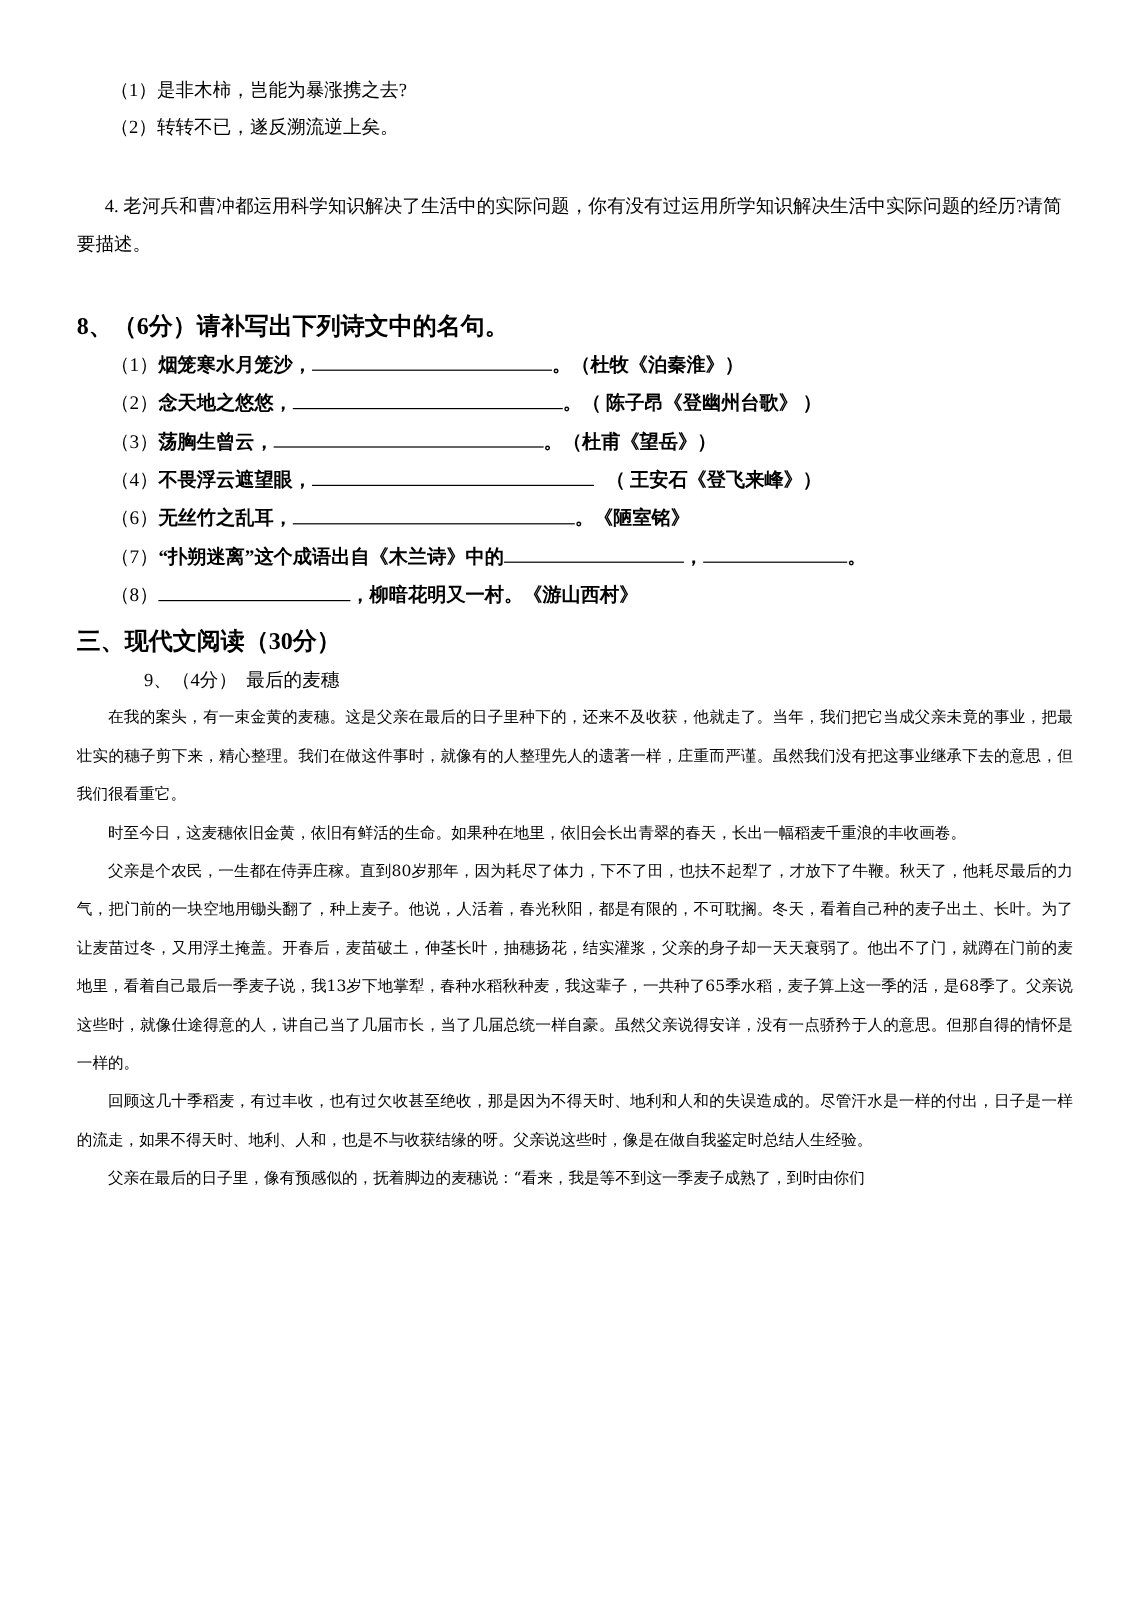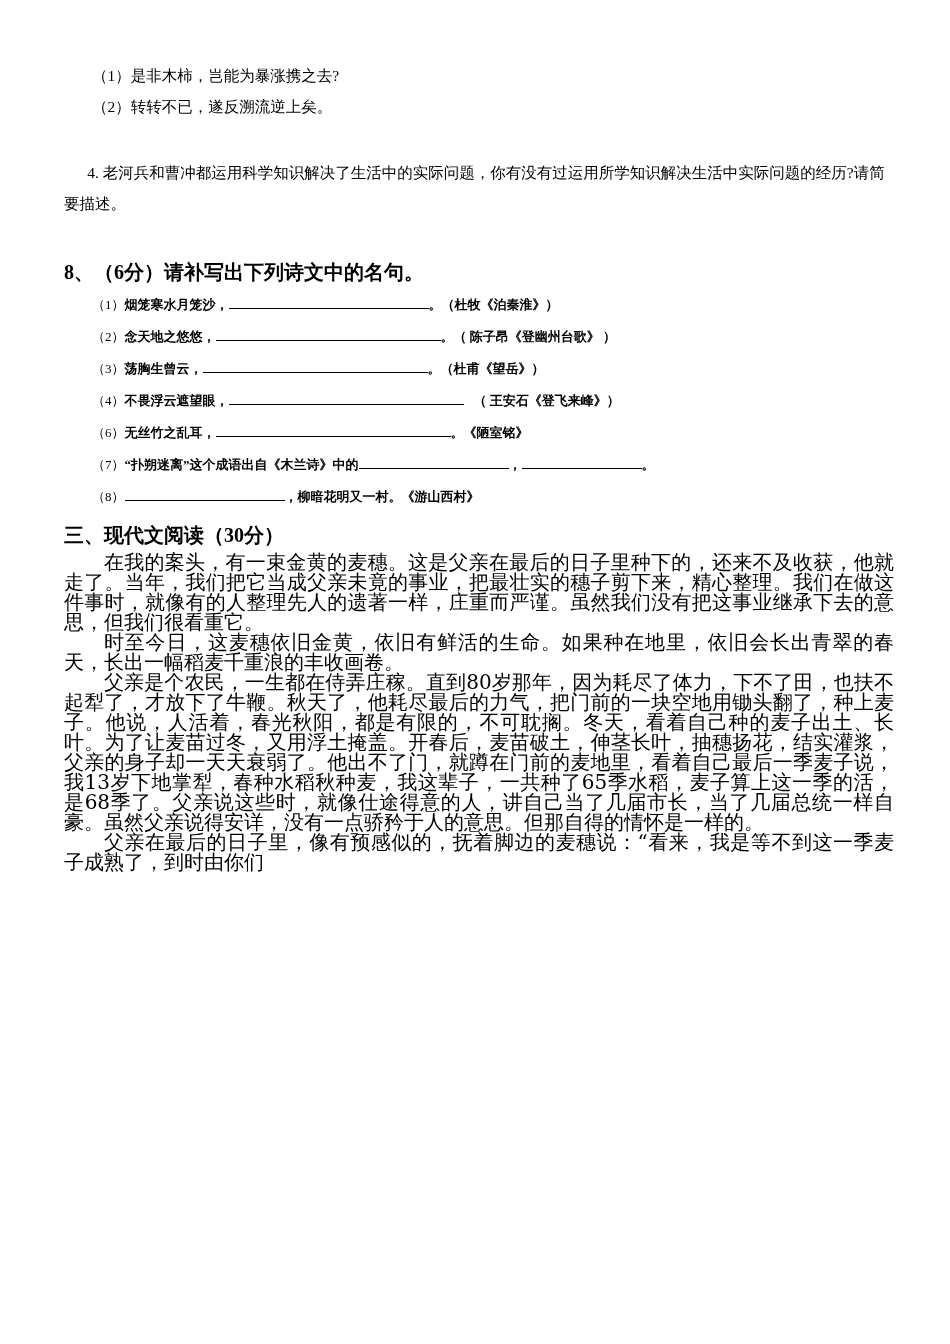--- a/index.html
+++ b/index.html
@@ -34,26 +34,26 @@
   }
   .bold {
     font-weight: bold;
   }
   .sect-title {
     font-size: 20px;
     font-weight: bold;
     line-height: 33px;
   }
   .fill-line {
-    font-size: 13px;
+    font-size: 16px;
     line-height: 32px;
   }
   .body-par {
-    font-size: 20px;
-    line-height: 20px;
+    font-size: 13px;
+    line-height: 32px;
     text-align: justify;
     text-indent: 2em;
     font-family: "Liberation Serif", "DejaVu Serif", serif;
   }
   .kai {
     font-family: "DejaVu Serif", "Liberation Serif", serif;
   }
   .small-indent {
     padding-left: 28px;
   }
@@ -108,20 +108,22 @@
     <div class="fill-line small-indent">
       <span>（7）</span><span class="bold">“扑朔迷离”这个成语出自《木兰诗》中的</span><span class="blank-u" style="width:150px;"></span><span class="bold">，</span><span class="blank-u" style="width:120px;"></span><span class="bold">。</span>
     </div>
 
     <div class="fill-line small-indent">
       <span>（8）</span><span class="blank-u" style="width:160px;"></span><span class="bold">，柳暗花明又一村。《游山西村》</span>
     </div>
 
     <div class="sect-title" style="margin-top:6px;">三、现代文阅读（30分）</div>
 
+    <div class="line tiny-indent">9、（4分）  最后的麦穗</div>
 
     <div class="body-par kai">在我的案头，有一束金黄的麦穗。这是父亲在最后的日子里种下的，还来不及收获，他就走了。当年，我们把它当成父亲未竟的事业，把最壮实的穗子剪下来，精心整理。我们在做这件事时，就像有的人整理先人的遗著一样，庄重而严谨。虽然我们没有把这事业继承下去的意思，但我们很看重它。</div>
     <div class="body-par kai">时至今日，这麦穗依旧金黄，依旧有鲜活的生命。如果种在地里，依旧会长出青翠的春天，长出一幅稻麦千重浪的丰收画卷。</div>
     <div class="body-par kai">父亲是个农民，一生都在侍弄庄稼。直到80岁那年，因为耗尽了体力，下不了田，也扶不起犁了，才放下了牛鞭。秋天了，他耗尽最后的力气，把门前的一块空地用锄头翻了，种上麦子。他说，人活着，春光秋阳，都是有限的，不可耽搁。冬天，看着自己种的麦子出土、长叶。为了让麦苗过冬，又用浮土掩盖。开春后，麦苗破土，伸茎长叶，抽穗扬花，结实灌浆，父亲的身子却一天天衰弱了。他出不了门，就蹲在门前的麦地里，看着自己最后一季麦子说，我13岁下地掌犁，春种水稻秋种麦，我这辈子，一共种了65季水稻，麦子算上这一季的活，是68季了。父亲说这些时，就像仕途得意的人，讲自己当了几届市长，当了几届总统一样自豪。虽然父亲说得安详，没有一点骄矜于人的意思。但那自得的情怀是一样的。</div>
+    <div class="body-par kai">回顾这几十季稻麦，有过丰收，也有过欠收甚至绝收，那是因为不得天时、地利和人和的失误造成的。尽管汗水是一样的付出，日子是一样的流走，如果不得天时、地利、人和，也是不与收获结缘的呀。父亲说这些时，像是在做自我鉴定时总结人生经验。</div>
     <div class="body-par kai">父亲在最后的日子里，像有预感似的，抚着脚边的麦穗说：“看来，我是等不到这一季麦子成熟了，到时由你们</div>
 
   </div>
 </div>
 
 </body></html>

